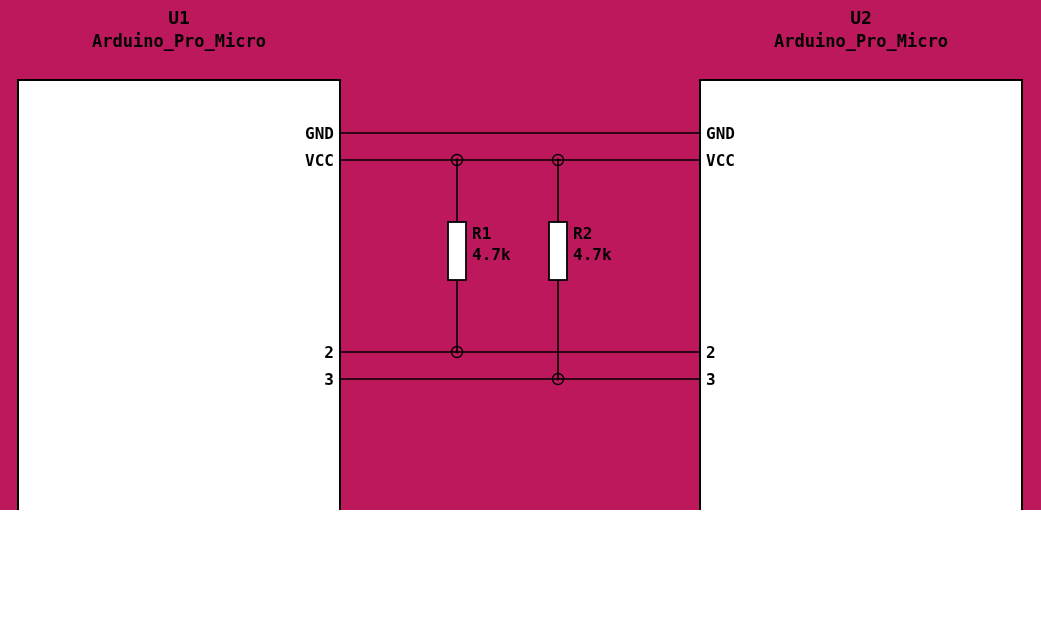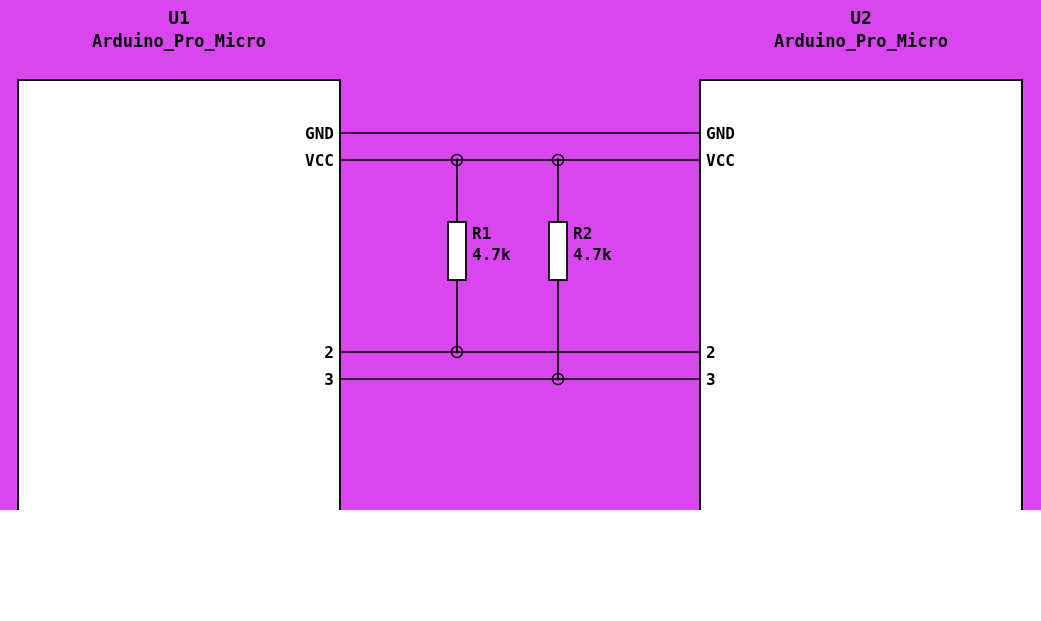--- a/index.html
+++ b/index.html
@@ -4,21 +4,21 @@
 <style>
   html, body {
     margin: 0;
     padding: 0;
     background: #ffffff;
   }
   .stage {
     position: relative;
     width: 1041px;
     height: 510px;
-    background: #d946ef;
+    background: #be185d;
     overflow: hidden;
   }
   svg.schematic {
     display: block;
     font-family: "DejaVu Sans Mono", monospace;
   }
   .body-rect {
     fill: #ffffff;
     stroke: #000000;
     stroke-width: 2;

